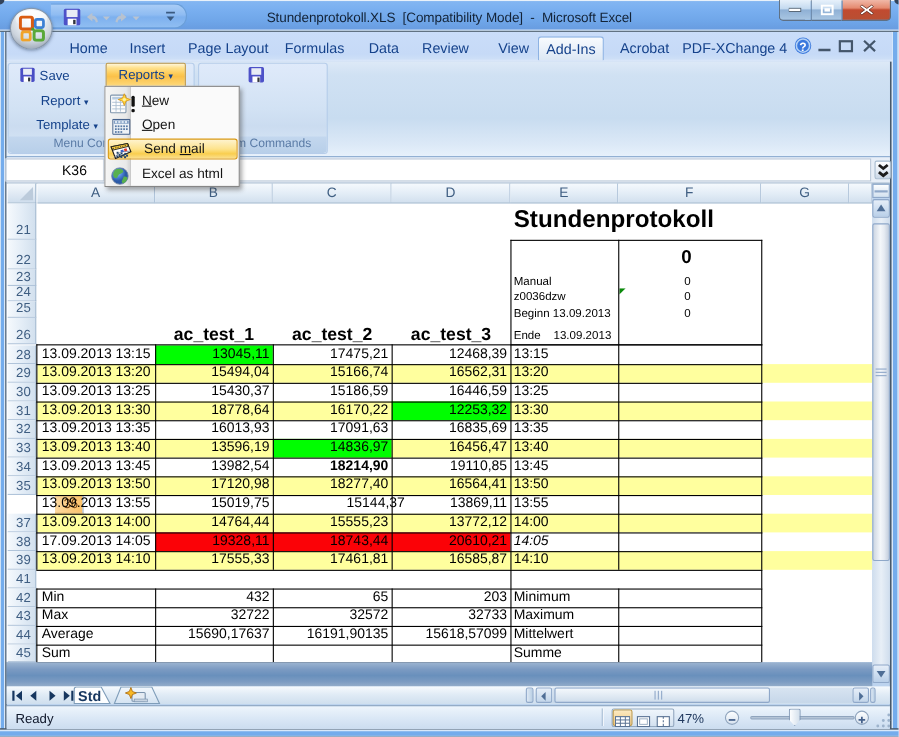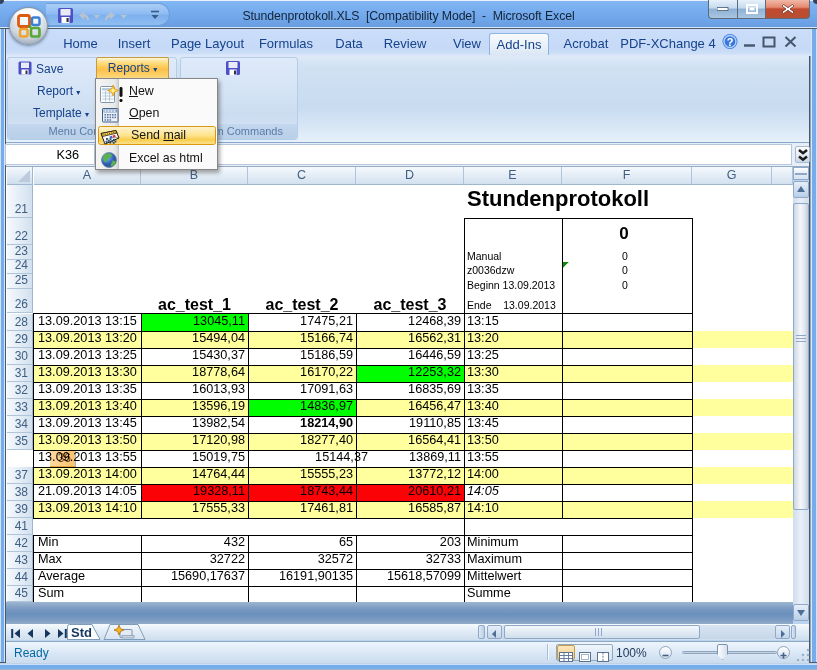--- a/index.html
+++ b/index.html
@@ -307,21 +307,21 @@
 <div class="abs cell" style="left:38px; top:450px; width:100px;">13.09.2013 13:55</div>
 <div class="abs cell num" style="left:142px; top:450px; width:103px;">15019,75</div>
 <div class="abs cell num" style="left:264px; top:450px; width:104px;">15144,37</div>
 <div class="abs cell num" style="left:357px; top:450px; width:104px;">13869,11</div>
 <div class="abs cell" style="left:467px; top:450px; width:92px;">13:55</div>
 <div class="abs cell" style="left:38px; top:467px; width:100px;">13.09.2013 14:00</div>
 <div class="abs cell num" style="left:142px; top:467px; width:103px;">14764,44</div>
 <div class="abs cell num" style="left:249px; top:467px; width:104px;">15555,23</div>
 <div class="abs cell num" style="left:357px; top:467px; width:104px;">13772,12</div>
 <div class="abs cell" style="left:467px; top:467px; width:92px;">14:00</div>
-<div class="abs cell" style="left:38px; top:484px; width:100px;">21.09.2013 14:05</div>
+<div class="abs cell" style="left:38px; top:484px; width:100px;">17.09.2013 14:05</div>
 <div class="abs cell num" style="left:142px; top:484px; width:103px;">19328,11</div>
 <div class="abs cell num" style="left:249px; top:484px; width:104px;">18743,44</div>
 <div class="abs cell num" style="left:357px; top:484px; width:104px;">20610,21</div>
 <div class="abs cell" style="left:467px; top:484px; width:92px;font-style:italic;">14:05</div>
 <div class="abs cell" style="left:38px; top:501px; width:100px;">13.09.2013 14:10</div>
 <div class="abs cell num" style="left:142px; top:501px; width:103px;">17555,33</div>
 <div class="abs cell num" style="left:249px; top:501px; width:104px;">17461,81</div>
 <div class="abs cell num" style="left:357px; top:501px; width:104px;">16585,87</div>
 <div class="abs cell" style="left:467px; top:501px; width:92px;">14:10</div>
 <div class="abs cell" style="left:38px; top:535px; width:100px;">Min</div>
@@ -460,21 +460,21 @@
 <div class="abs" style="left:595px; top:628px; width:1px; height:8px; background:#8fa8c9;"></div>
 <div class="abs" style="left:598px; top:628px; width:1px; height:8px; background:#8fa8c9;"></div>
 <div class="abs" style="left:601px; top:628px; width:1px; height:8px; background:#8fa8c9;"></div>
 <div class="abs" style="left:775px; top:625px; width:15px; height:14px; border:1px solid #8fa8c9; border-radius:2px; background:linear-gradient(180deg,#e6eef8,#c3d6ea);">
   <svg width="13" height="12">
       <path d="M5 2 L9 6 L5 10 Z" fill="#4f6e96"></path>
     </svg>
 </div>
 <div class="abs" style="left:791px; top:625px; width:5px; height:14px; background:linear-gradient(90deg,#dfe9f4,#b9cfe4); border:1px solid #8fa8c9; border-radius:2px;"></div>
 
-<div class="abs" style="left:14px; top:646px; font-size:12px; color:#0369a1;">Ready</div>
+<div class="abs" style="left:14px; top:646px; font-size:12px; color:#0f172a;">Ready</div>
 <div class="abs" style="left:547px; top:644px; width:1px; height:16px; background:#a8bdd4; box-shadow:1px 0 0 #f4f8fc;"></div>
 <div class="abs" style="left:556px; top:644px; width:57px; height:17px; border:1px solid #94a9c0; border-radius:2px; background:linear-gradient(180deg,#f0f6fc,#d3e1f0);"></div>
 <div class="abs" style="left:557px; top:645px; width:18px; height:15px; background:linear-gradient(180deg,#fbe9c1,#f5c97c); border:1px solid #c29b47; border-radius:2px;"></div>
 <div class="abs" style="left:559px; top:648px; width:14px; height:10px;">
   <svg width="14" height="10">
       <rect x="0.5" y="0.5" width="13" height="9" fill="#fff" stroke="#5a7394"></rect>
       <path d="M0.5 3.5 L13.5 3.5 M0.5 6.5 L13.5 6.5 M5 0.5 L5 9.5 M9.5 0.5 L9.5 9.5" stroke="#5a7394" stroke-width="0.9"></path>
     </svg>
 </div>
 <div class="abs" style="left:578px; top:648px; width:14px; height:10px;">
@@ -482,21 +482,21 @@
       <rect x="1.5" y="0.5" width="11" height="9" fill="#fff" stroke="#5a7394"></rect>
       <rect x="3.5" y="2.5" width="7" height="5" fill="none" stroke="#9eb0c4" stroke-width="0.9"></rect>
     </svg>
 </div>
 <div class="abs" style="left:596px; top:648px; width:14px; height:10px;">
   <svg width="14" height="10">
       <rect x="1.5" y="0.5" width="11" height="9" fill="#fff" stroke="#5a7394"></rect>
       <path d="M7 0.5 L7 9.5" stroke="#5a7394" stroke-width="1" stroke-dasharray="2 1.2"></path>
     </svg>
 </div>
-<div class="abs" style="left:616px; top:646px; font-size:12px; color:#21395e;">100%</div>
+<div class="abs" style="left:616px; top:646px; font-size:12px; color:#21395e;">47%</div>
 <div class="abs" style="left:659px; top:646px; width:13px; height:13px; border-radius:50%; background:linear-gradient(180deg,#fdfeff,#d8e3ef); border:1px solid #8fa4bd;">
   <svg width="11" height="11">
       <path d="M2.5 5.5 L8.5 5.5" stroke="#44608a" stroke-width="1.6"></path>
     </svg>
 </div>
 <div class="abs" style="left:682px; top:651px; width:95px; height:3px; background:linear-gradient(180deg,#aebfd2,#d8e3ef); border:1px solid #8fa4bd; border-radius:2px;"></div>
 <div class="abs" style="left:719px; top:653px; width:0; height:0; border-left:4px solid transparent; border-right:4px solid transparent;"></div>
 <div class="abs" style="left:717px; top:644px; width:11px; height:16px; background:linear-gradient(90deg,#fdfeff,#d4e0ec); border:1px solid #7e95b2; border-radius:2px 2px 1px 1px; clip-path:polygon(0 0,100% 0,100% 62%,50% 100%,0 62%);"></div>
 <div class="abs" style="left:777px; top:646px; width:13px; height:13px; border-radius:50%; background:linear-gradient(180deg,#fdfeff,#d8e3ef); border:1px solid #8fa4bd;">
   <svg width="11" height="11">

